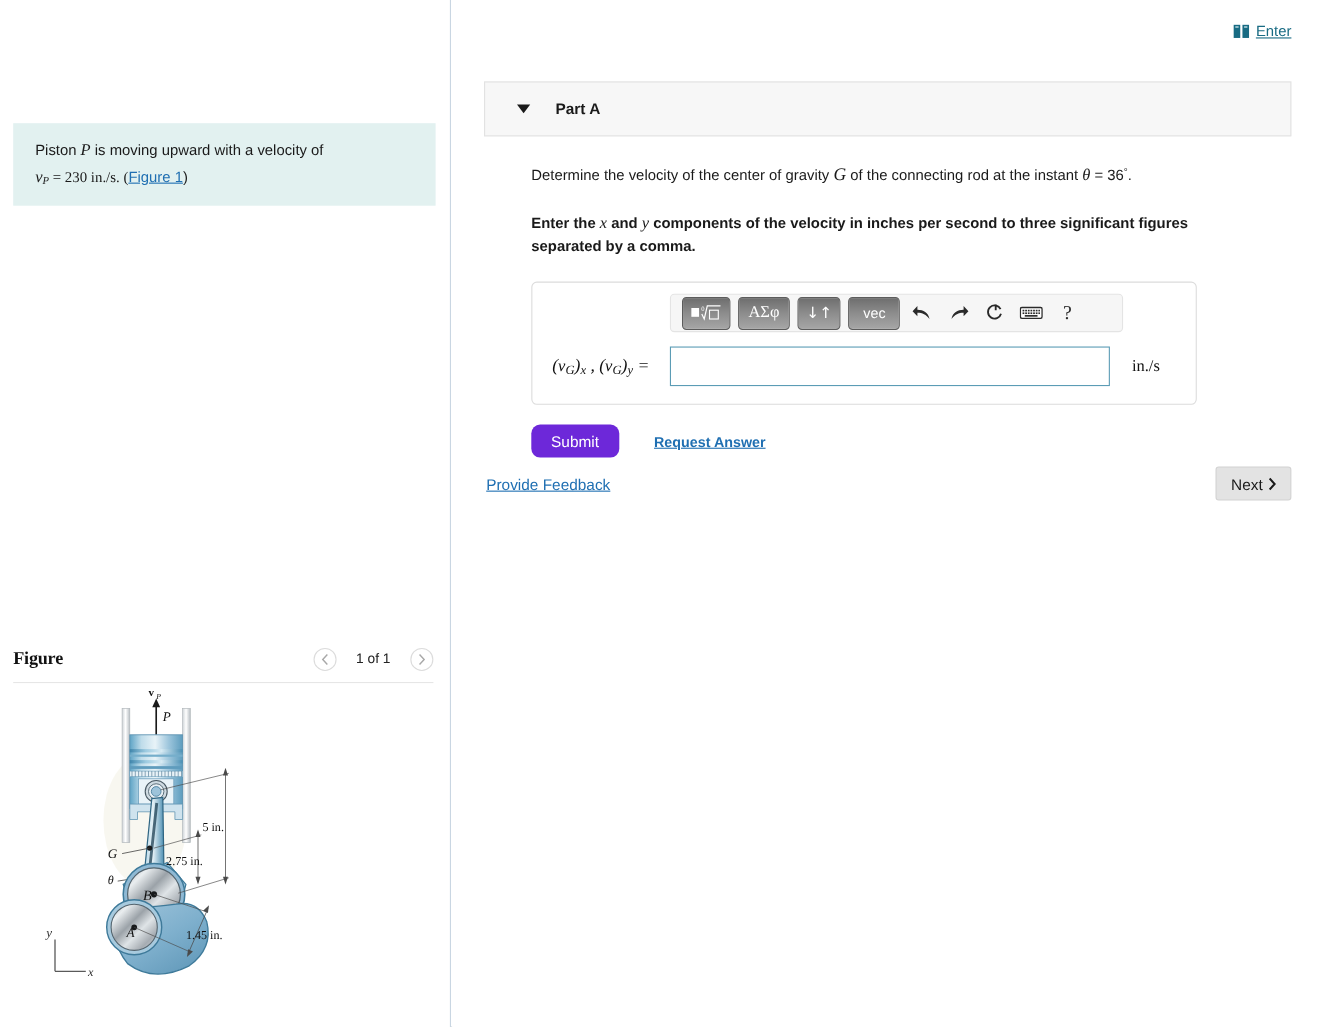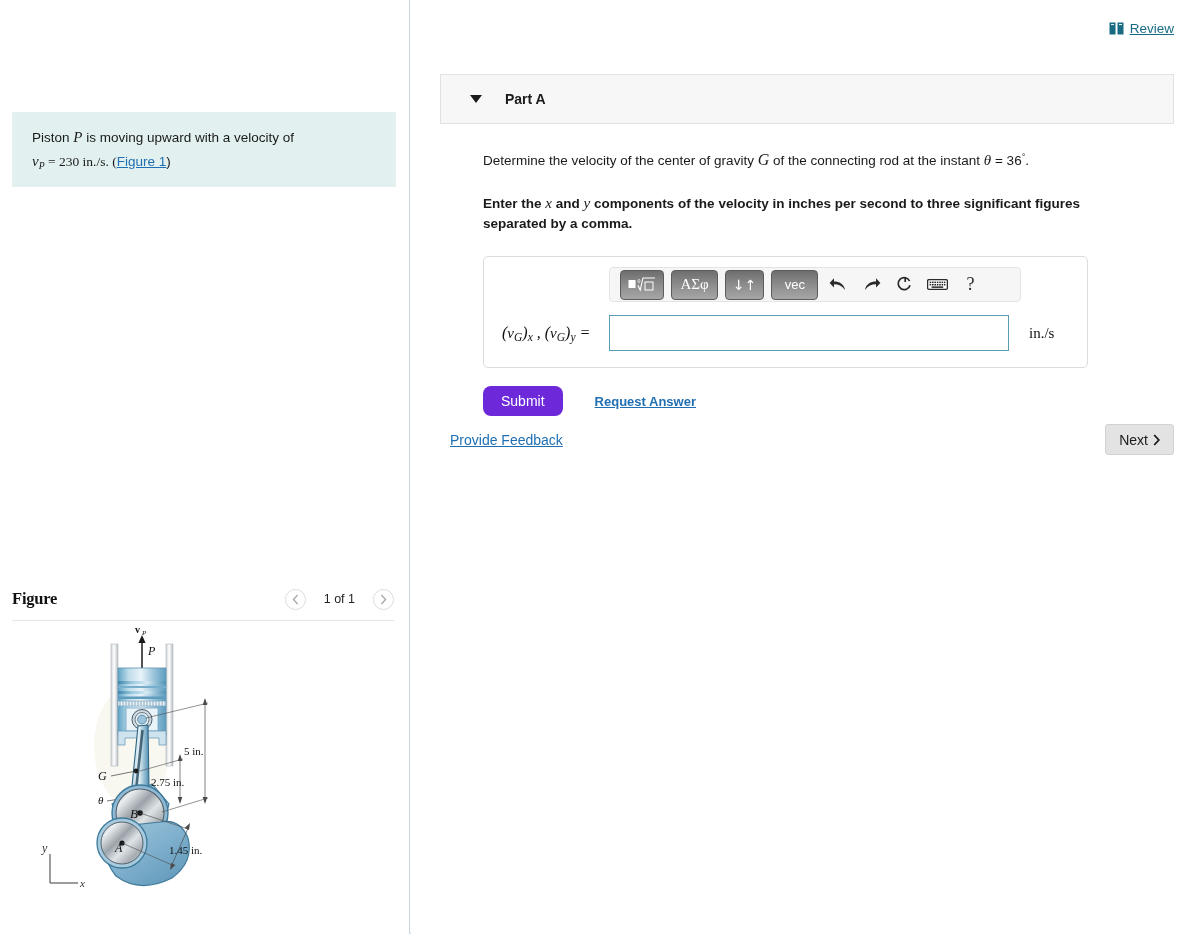--- a/index.html
+++ b/index.html
@@ -207,21 +207,21 @@
   }
 
   .footer-row {
     position: absolute;
     left: 29px; top: 424px;
     width: 734px;
     display: flex; align-items: center;
   }
   .feedback-link {
     color: #1f6fb2; font-size: 14px; text-decoration: underline;
-    margin-left: 10px;
+    margin-left: 2px;
   }
   .next-btn {
     margin-left: auto;
     background: #e3e3e3;
     border: 1px solid #d2d2d2;
     border-radius: 3px;
     height: 31px;
     padding: 0 13px;
     display: flex; align-items: center; gap: 5px;
     font-size: 14px; color: #1a1a1a;
@@ -409,21 +409,21 @@
 
   <div class="right-panel">
 
     <div class="review-row">
       <svg class="book-icon" width="15" height="13" viewBox="0 0 15 13">
         <rect x="0.5" y="0.5" width="6" height="12" fill="#186b83"></rect>
         <rect x="8.5" y="0.5" width="6" height="12" fill="#186b83"></rect>
         <rect x="2" y="2" width="3" height="1.1" fill="#dff0f4"></rect>
         <rect x="10" y="2" width="3" height="1.1" fill="#dff0f4"></rect>
       </svg>
-      <a class="review-link" href="#">Review</a>
+      <a class="review-link" href="#">Enter</a>
     </div>
 
     <div class="part-panel">
       <div class="part-header">
         <span class="caret"></span>
         <span class="part-label">Part A</span>
       </div>
 
       <div class="part-body">
         <p class="q-text">

